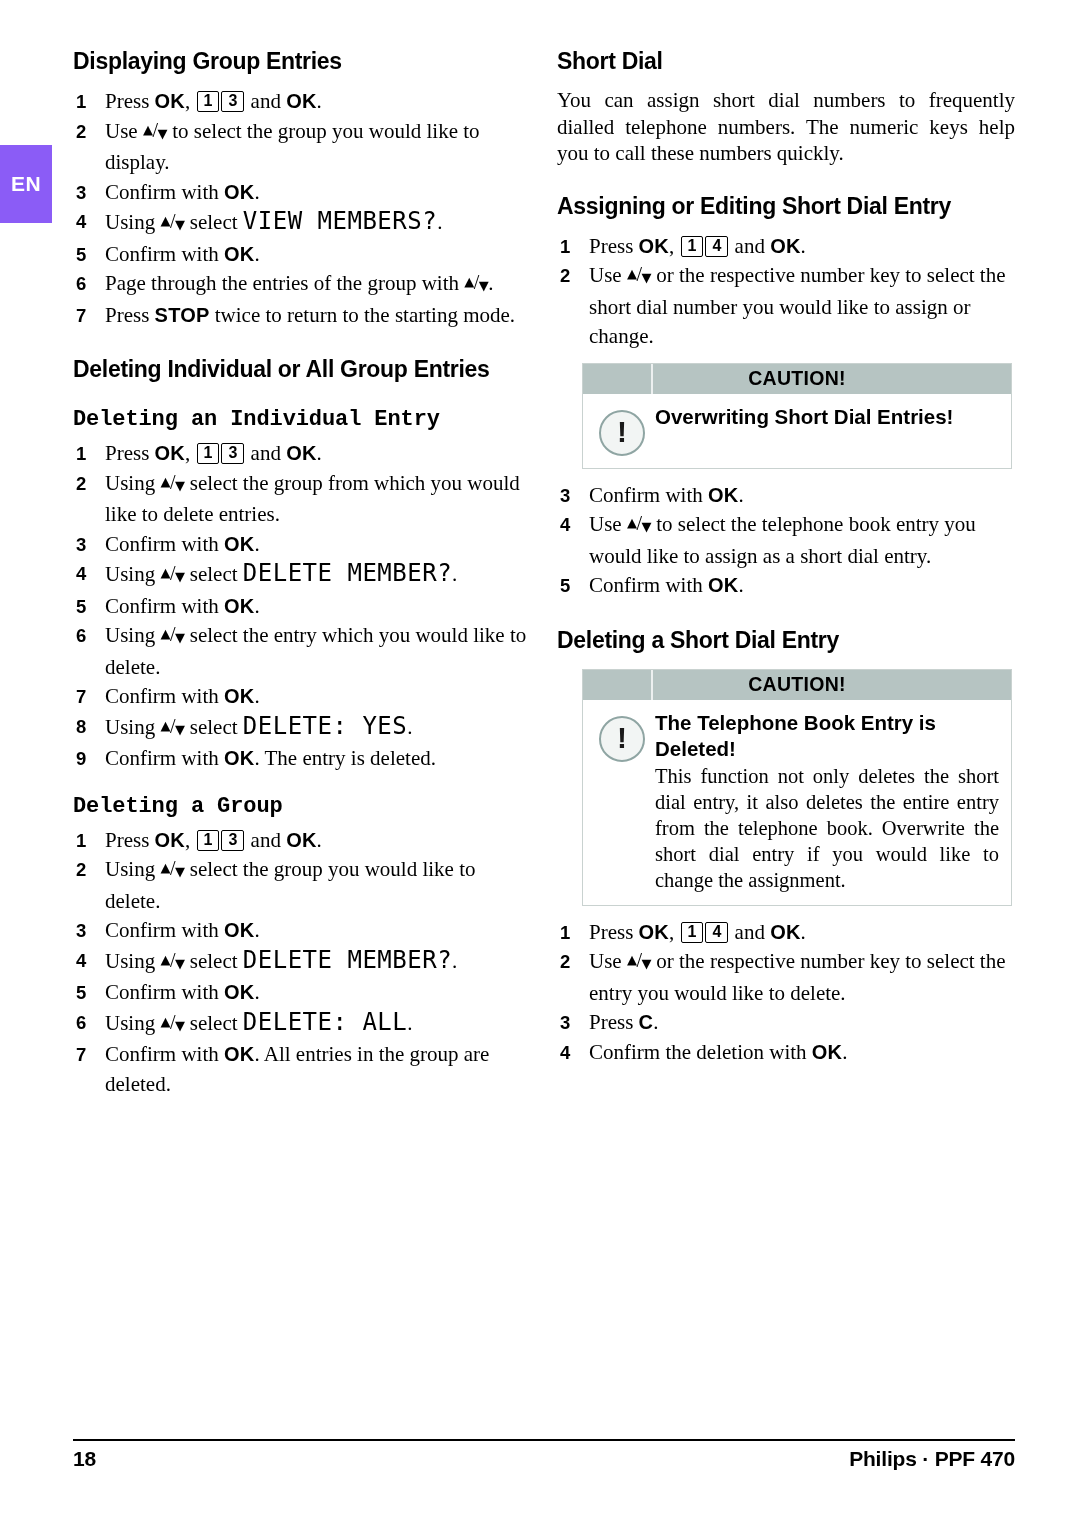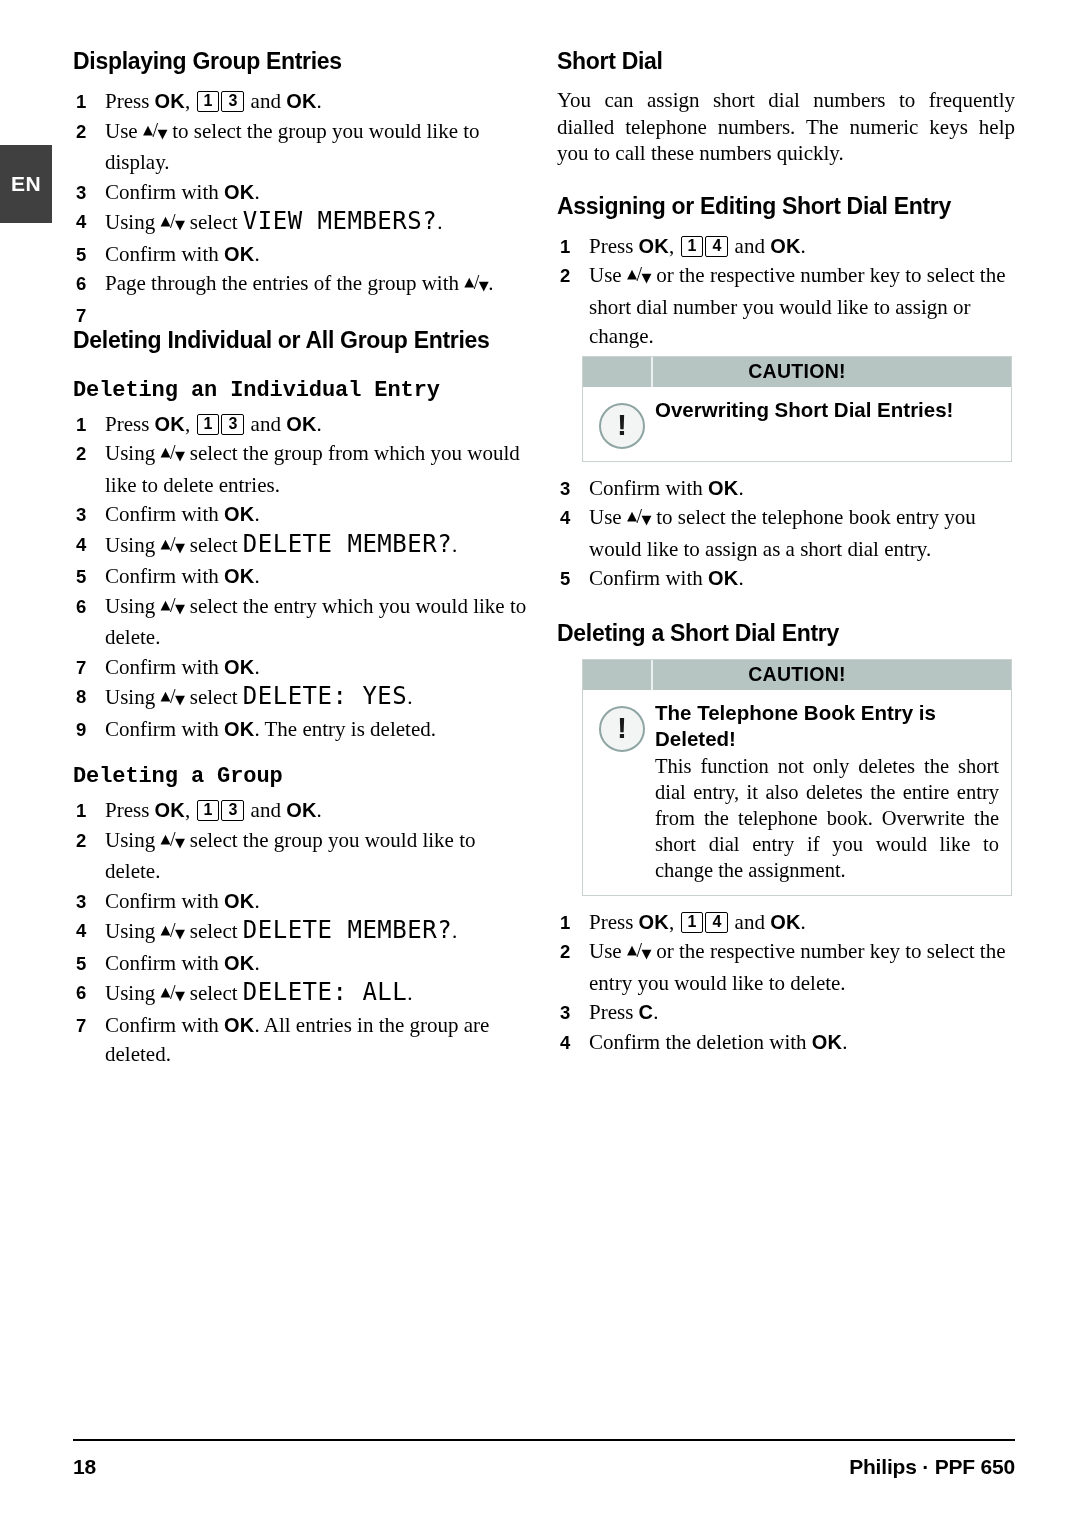--- a/index.html
+++ b/index.html
@@ -13,21 +13,21 @@
     font-family: "Liberation Serif", "DejaVu Serif", serif;
     color: #000;
     overflow: hidden;
   }
 
   
   #lang-tab {
     position: absolute;
     left: 0; top: 145px;
     width: 52px; height: 78px;
-    background: #404040;
+    background: #8b5cf6;
     color: #ffffff;
     display: flex; align-items: center; justify-content: center;
     font-family: "Liberation Sans", sans-serif;
     font-weight: bold;
     font-size: 21px;
     letter-spacing: 0.5px;
   }
 
   
   #page {
@@ -125,21 +125,21 @@
     font-size: 16px;
     line-height: 18px;
     position: relative;
     top: -2px;
   }
 
   
   .caution {
     border: 1.5px solid #c9d2d0;
     background: #ec4899;
-    margin: 4px 0 12px 25px;
+    margin: 11px 0 12px 25px;
     width: 430px;
   }
   .caution .chead {
     background: #b6c4c2;
     height: 30px;
     display: flex;
     align-items: center;
     position: relative;
   }
   .caution .chead .divider {
@@ -210,21 +210,21 @@
     height: 46px;
   }
   #footer .rule {
     border-top: 2.6px solid #000;
     width: 942px;
   }
   #footer .row {
     display: flex;
     justify-content: space-between;
     align-items: baseline;
-    padding-top: 14px;
+    padding-top: 6px;
     width: 942px;
   }
   #footer .pg, #footer .prod {
     font-family: "Liberation Sans", sans-serif;
     font-weight: bold;
     font-size: 21px;
     letter-spacing: -0.2px;
   }
 </style>
 </head>
@@ -239,21 +239,21 @@
   <div id="col-left" class="column">
 
     <h1 class="sec">Displaying Group Entries</h1>
     <ol class="steps">
         <li><span class="num">1</span><span class="txt">Press <span class="kb">OK</span>, <span class="keybox">1</span><span class="keybox">3</span> and <span class="kb">OK</span>.</span></li>
         <li><span class="num">2</span><span class="txt">Use <span class="arrows"><span class="up">▲</span><span class="sl">/</span><span class="dn">▼</span></span> to select the group you would like to display.</span></li>
         <li><span class="num">3</span><span class="txt">Confirm with <span class="kb">OK</span>.</span></li>
         <li><span class="num">4</span><span class="txt">Using <span class="arrows"><span class="up">▲</span><span class="sl">/</span><span class="dn">▼</span></span> select <span class="lcd">VIEW MEMBERS?</span>.</span></li>
         <li><span class="num">5</span><span class="txt">Confirm with <span class="kb">OK</span>.</span></li>
         <li><span class="num">6</span><span class="txt">Page through the entries of the group with <span class="arrows"><span class="up">▲</span><span class="sl">/</span><span class="dn">▼</span></span>.</span></li>
-        <li><span class="num">7</span></li>
+        <li><span class="num">7</span><span class="txt">Press <span class="kb">STOP</span> twice to return to the starting mode.</span></li>
       </ol>
 
     <h1 class="sec tight">Deleting Individual or All Group Entries</h1>
 
     <h2 class="sub">Deleting an Individual Entry</h2>
     <ol class="steps">
         <li><span class="num">1</span><span class="txt">Press <span class="kb">OK</span>, <span class="keybox">1</span><span class="keybox">3</span> and <span class="kb">OK</span>.</span></li>
         <li class="just"><span class="num">2</span><span class="txt">Using <span class="arrows"><span class="up">▲</span><span class="sl">/</span><span class="dn">▼</span></span> select the group from which you would like to delete entries.</span></li>
         <li><span class="num">3</span><span class="txt">Confirm with <span class="kb">OK</span>.</span></li>
         <li><span class="num">4</span><span class="txt">Using <span class="arrows"><span class="up">▲</span><span class="sl">/</span><span class="dn">▼</span></span> select <span class="lcd">DELETE MEMBER?</span>.</span></li>
@@ -335,16 +335,16 @@
         <li class="just"><span class="num">2</span><span class="txt">Use <span class="arrows"><span class="up">▲</span><span class="sl">/</span><span class="dn">▼</span></span> or the respective number key to select the entry you would like to delete.</span></li>
         <li><span class="num">3</span><span class="txt">Press <span class="kb">C</span>.</span></li>
         <li><span class="num">4</span><span class="txt">Confirm the deletion with <span class="kb">OK</span>.</span></li>
       </ol>
   </div>
 
   <div id="footer">
     <div class="rule"></div>
     <div class="row">
       <span class="pg">18</span>
-      <span class="prod">Philips · PPF 650</span>
+      <span class="prod">Philips · PPF 470</span>
     </div>
   </div>
 </div>
 
 </body></html>

